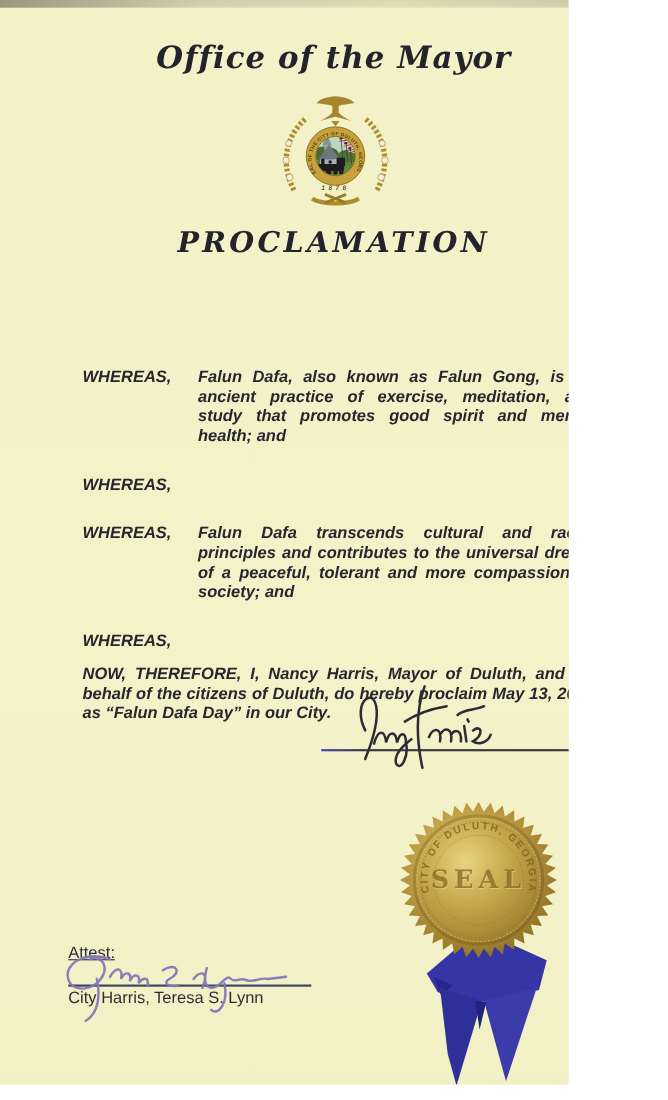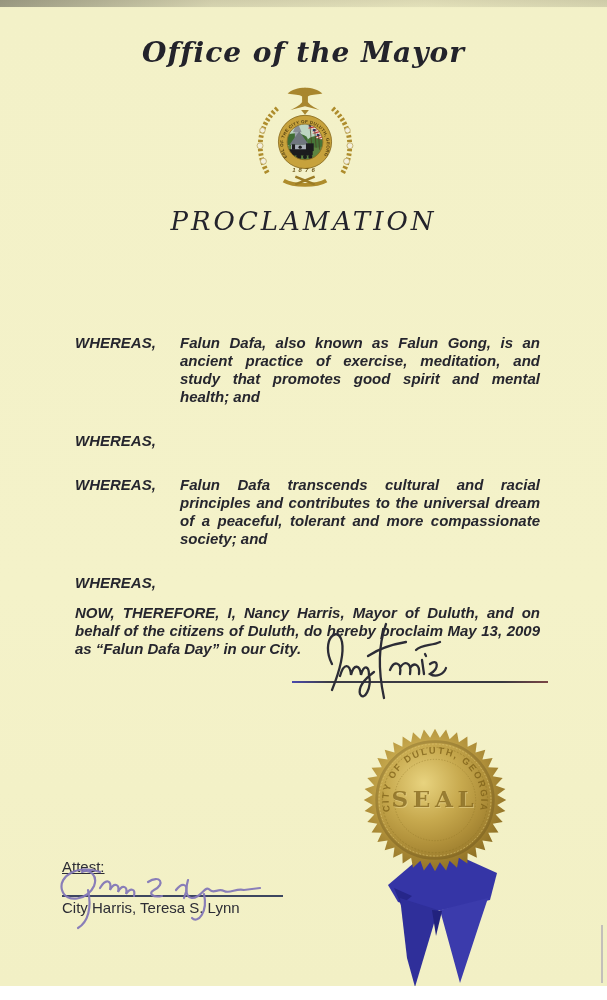--- a/index.html
+++ b/index.html
@@ -3,35 +3,35 @@
 <meta charset="utf-8">
 <style>
   html,body { margin:0; padding:0; }
   body {
     width:607px; height:1000px; position:relative;
     background:#ffffff;
     font-family:"Liberation Sans", sans-serif;
     overflow:hidden;
   }
   .page {
-    position:absolute; left:0; top:0; width:607px; height:986px;
+    position:absolute; left:0; top:0; width:517px; height:986px;
     background:linear-gradient(180deg,#e7e4bd 0px,#f3f1c8 9px,#f4f2c9 60%,#f2f0c5 100%);
     overflow:hidden;
   }
   .page::before {
     content:''; position:absolute; left:0; top:0; right:0; height:7px;
     background:linear-gradient(90deg, rgba(85,85,75,.55), rgba(120,118,100,.22) 35%, rgba(150,148,120,.15) 70%, rgba(130,128,105,.25));
   }
   .centered { position:absolute; left:0; width:607px; text-align:center; color:#23232b; }
   .office-title {
     top:36px; font-family:"DejaVu Serif", serif; font-style:italic; font-weight:700;
     font-size:28px; letter-spacing:1px;
   }
   .proc-title {
-    top:206px; font-family:"DejaVu Serif", serif; font-style:italic; font-weight:400;
+    top:206px; font-family:"DejaVu Serif", serif; font-style:italic; font-weight:700;
     font-size:26px; letter-spacing:3px;
   }
   .subject-title {
     top:268px; font-style:italic; font-weight:700; font-size:17px; letter-spacing:4.5px;
     color:#26262e;
   }
   .clauses {
     position:absolute; left:75px; top:308px; width:465px;
     font-style:italic; font-weight:700; font-size:15px; line-height:18px; color:#26262e;
   }

